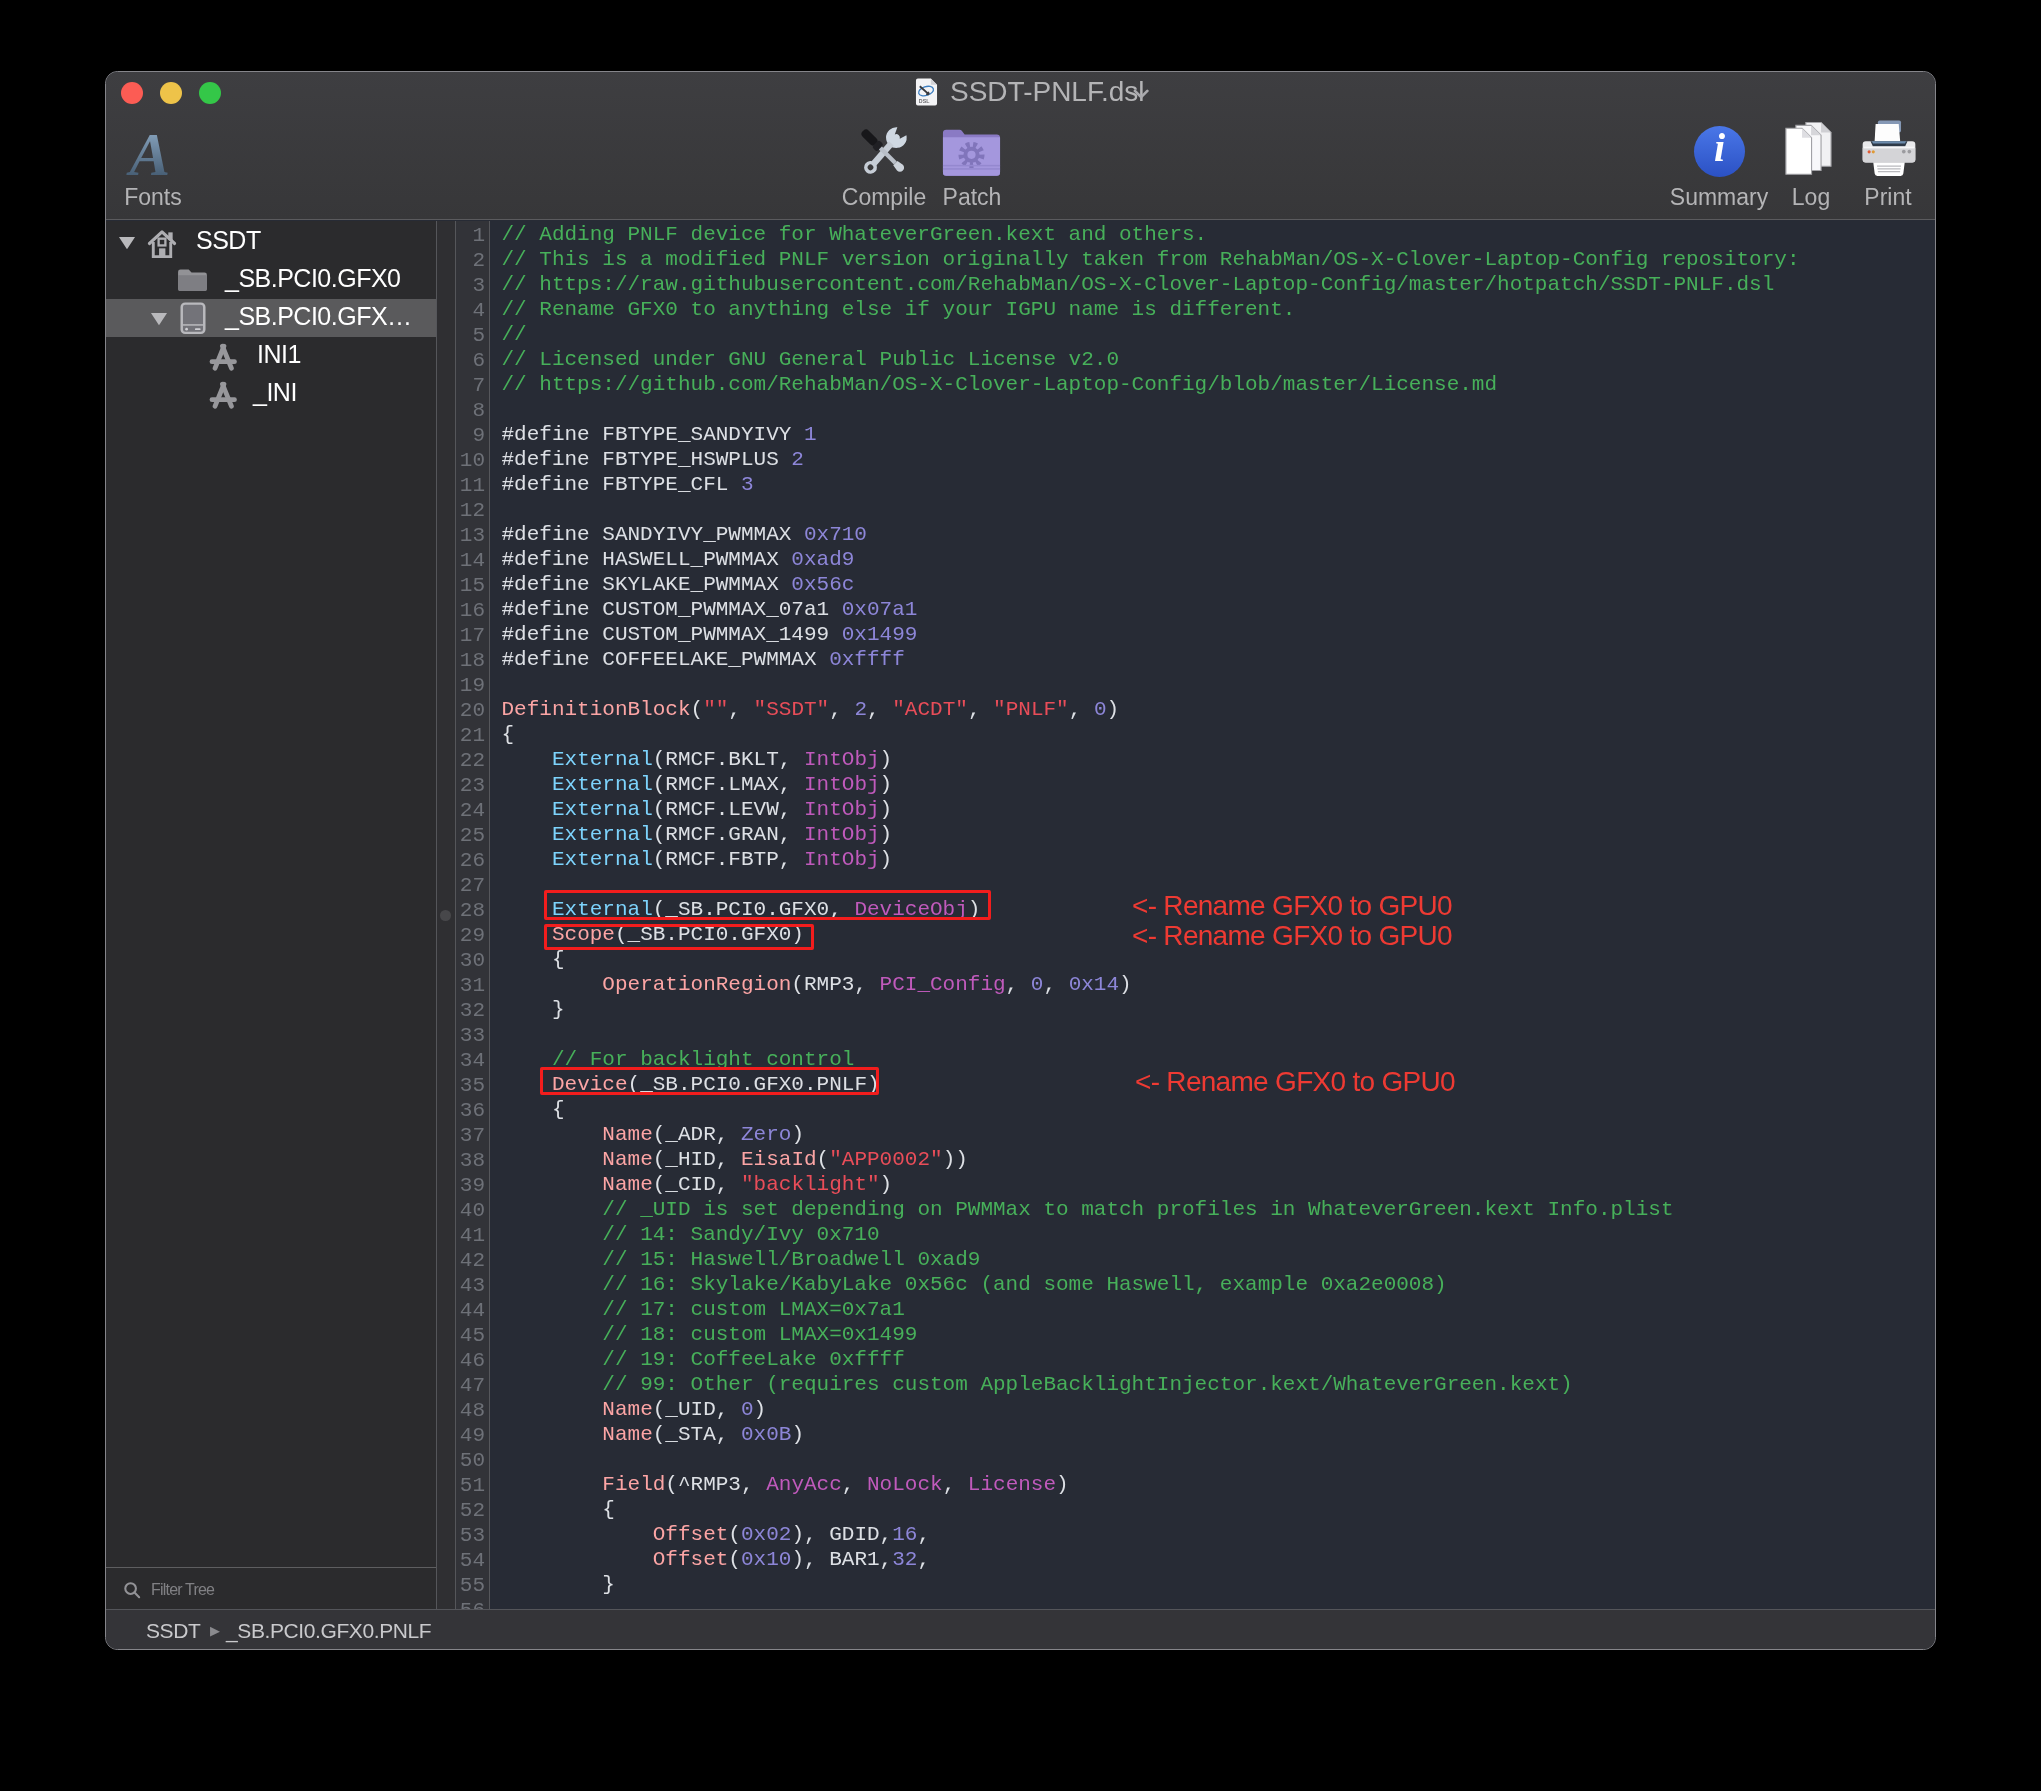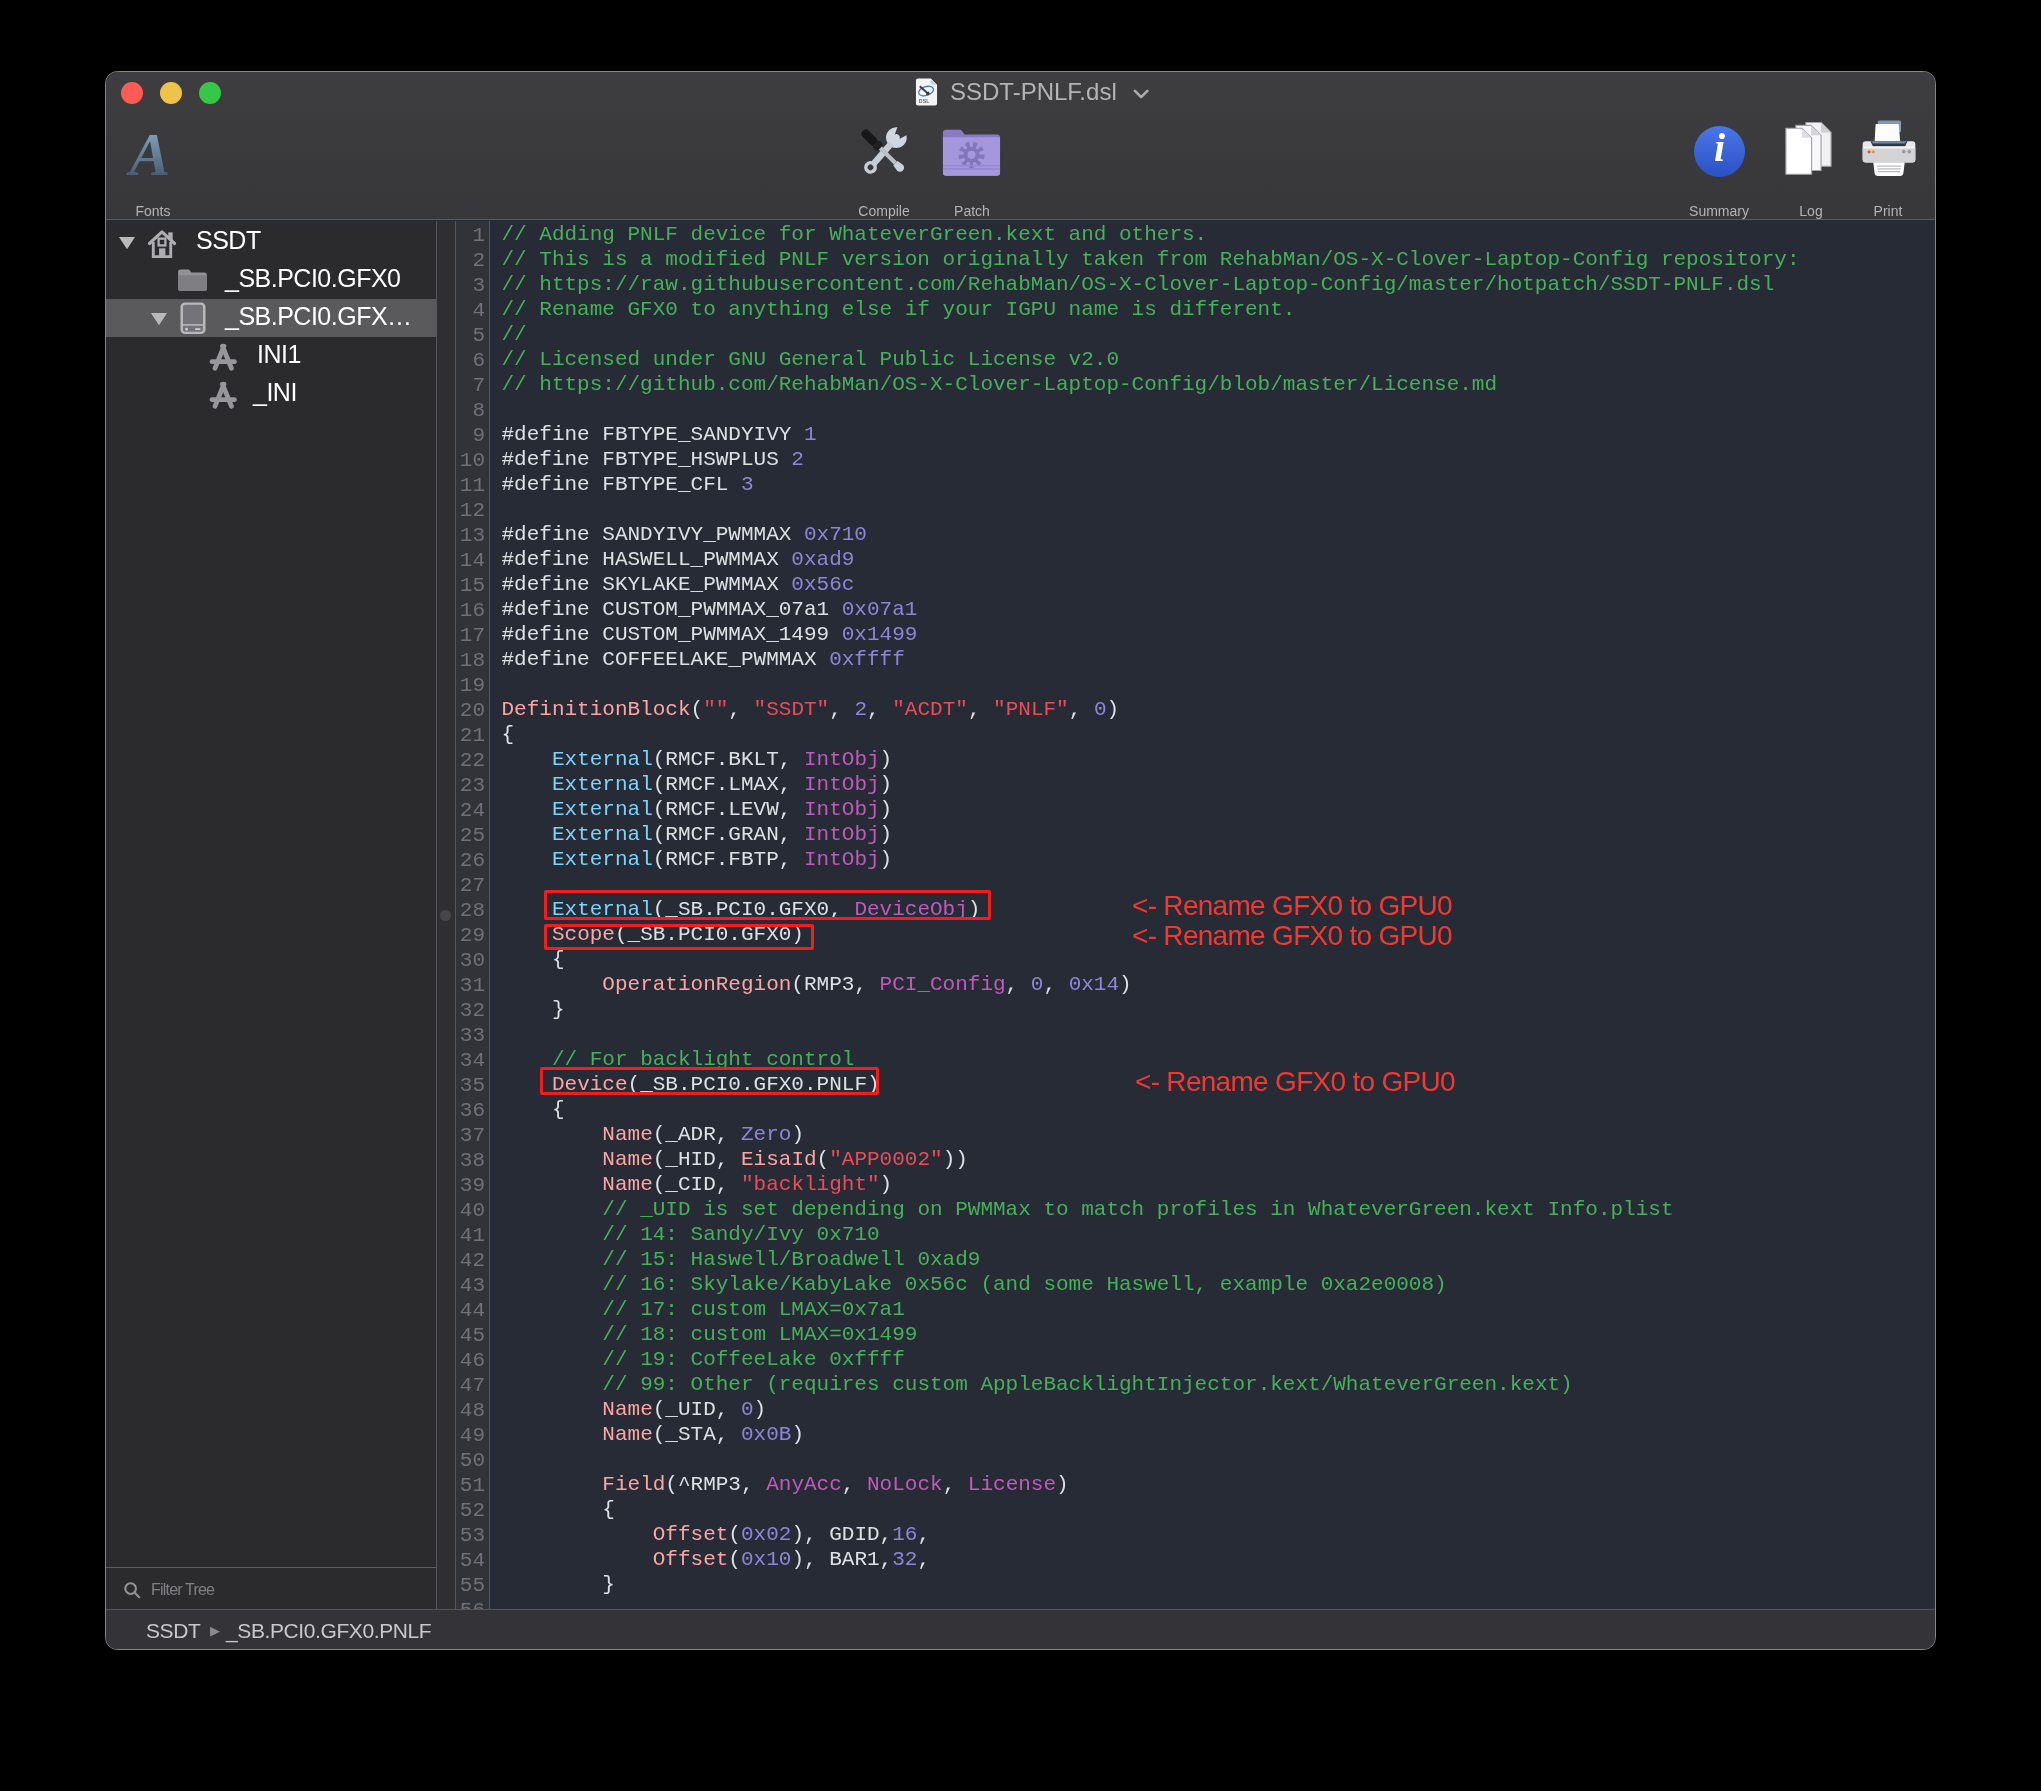--- a/index.html
+++ b/index.html
@@ -6,21 +6,21 @@
   border:1.9px solid #85858a; border-radius:12.4px; overflow:hidden; background:#272b35; }
 #bar { position:absolute; left:0; top:0; width:100%; height:148px;
   background:linear-gradient(#3e3e41,#373739); border-bottom:1px solid #5b5b5e; }
 .tl { position:absolute; top:9.6px; width:22px; height:22px; border-radius:50%; }
 .fonta { position:absolute; left:15.3px; top:48px; width:57px; text-align:center;
   font:italic 700 61px "Liberation Serif", serif;
   background:linear-gradient(#8aa6c0 12%,#3d546a 90%); -webkit-background-clip:text; background-clip:text; color:transparent; }
 .sumi { font:italic 700 40px "Liberation Serif", serif; color:#fff; position:relative; top:-1.9px; }
 .tlabel { position:absolute; font-size:25px; letter-spacing:-0.5px; color:#fff; white-space:pre; line-height:38px; height:38px; }
 .ticon { position:absolute; }
-.blabel { position:absolute; top:128px; font-size:14px; line-height:23px; color:#b4b4b6; text-align:center; transform:translateX(-50%); white-space:pre; }
+.blabel { position:absolute; top:114px; font-size:23px; line-height:23px; color:#b4b4b6; text-align:center; transform:translateX(-50%); white-space:pre; }
 #side { position:absolute; left:0; top:149px; width:330px; height:1388px; background:#2b2b2d; }
 .selrow { position:absolute; left:0; top:78px; width:330px; height:38px; background:#5a5a5c; }
 #vdiv1 { position:absolute; left:330px; top:149px; width:1px; height:1388px; background:#55565a; }
 #strip { position:absolute; left:331px; top:149px; width:18px; height:1388px; background:#2f2f32; }
 #vdiv2 { position:absolute; left:349px; top:149px; width:1px; height:1388px; background:#55565a; }
 #gutter { position:absolute; left:350px; top:149px; width:33px; height:1388px; background:#323338; }
 #vdiv3 { position:absolute; left:383px; top:149px; width:1.4px; height:1388px; background:#56575b; }
 #editor { position:absolute; left:385px; top:149px; width:1441px; height:1388px; background:#272b35; overflow:hidden; }
 pre { font:21px/25px "Liberation Mono", monospace; }
 #nums { position:absolute; left:350px; top:151px; width:29px; height:1386px; text-align:right; color:#6e7178; overflow:hidden; }
@@ -38,21 +38,21 @@
     <div class="tl" style="left:93px;background:#34c748"></div>
     <div class="fonta">A</div>
     <div class="blabel" style="left:47px">Fonts</div>
     <svg width="23" height="28" viewBox="0 0 24 29" style="position:absolute;left:809px;top:5.7px">
 <path d="M1 2.5 A2 2 0 0 1 3 .5 h13.5 L23 7 v19.5 a2 2 0 0 1-2 2 H3 a2 2 0 0 1-2-2 z" fill="#f4f4f6"></path>
 <path d="M16.5 .5 L23 7 h-6.5 z" fill="#d2d2d6"></path>
 <ellipse cx="11.5" cy="13.5" rx="8" ry="4.6" fill="none" stroke="#3e7fc1" stroke-width="1.4" transform="rotate(-18 11.5 13.5)"></ellipse>
 <path d="M5 8.5 l9.5 8.5 M14.5 17 l-2.8-.4 m2.8 .4 l-.9-2.6" stroke="#3a3a3e" stroke-width="2"></path>
 <text x="4" y="26" font-family="Liberation Sans" font-size="5.5" font-weight="bold" fill="#6a6a6e">DSL</text>
 </svg>
-    <div style="position:absolute;left:844px;top:8.1px;font-size:24px;line-height:24px;color:#b4b4b6">SSDT-PNLF.dsl</div>
+    <div style="position:absolute;left:844px;top:8.1px;font-size:28px;line-height:24px;color:#b4b4b6">SSDT-PNLF.dsl</div>
     <svg width="16.3" height="10.5" viewBox="0 0 17 11" style="position:absolute;left:1027px;top:17px">
 <path d="M2 2 L8.5 8.5 L15 2" stroke="#a9a9ad" stroke-width="2.8" fill="none" stroke-linecap="round" stroke-linejoin="round"></path>
 </svg>
     <svg width="59" height="61" viewBox="0 0 64 66" style="position:absolute;left:748px;top:49px">
 <g transform="rotate(41 32 34)">
   <path d="M25.5 3.6 A11.2 11.2 0 1 0 38.5 3.6 L35.6 11.2 A4 4 0 0 0 28.4 11.2 Z" fill="#cfd8e2"></path>
   <rect x="28.6" y="21" width="6.8" height="32" fill="#c6cdd6"></rect>
   <circle cx="32" cy="55.5" r="7" fill="#c6cdd6"></circle>
   <circle cx="32" cy="55.5" r="3.1" fill="#3a3a3c"></circle>
 </g>

